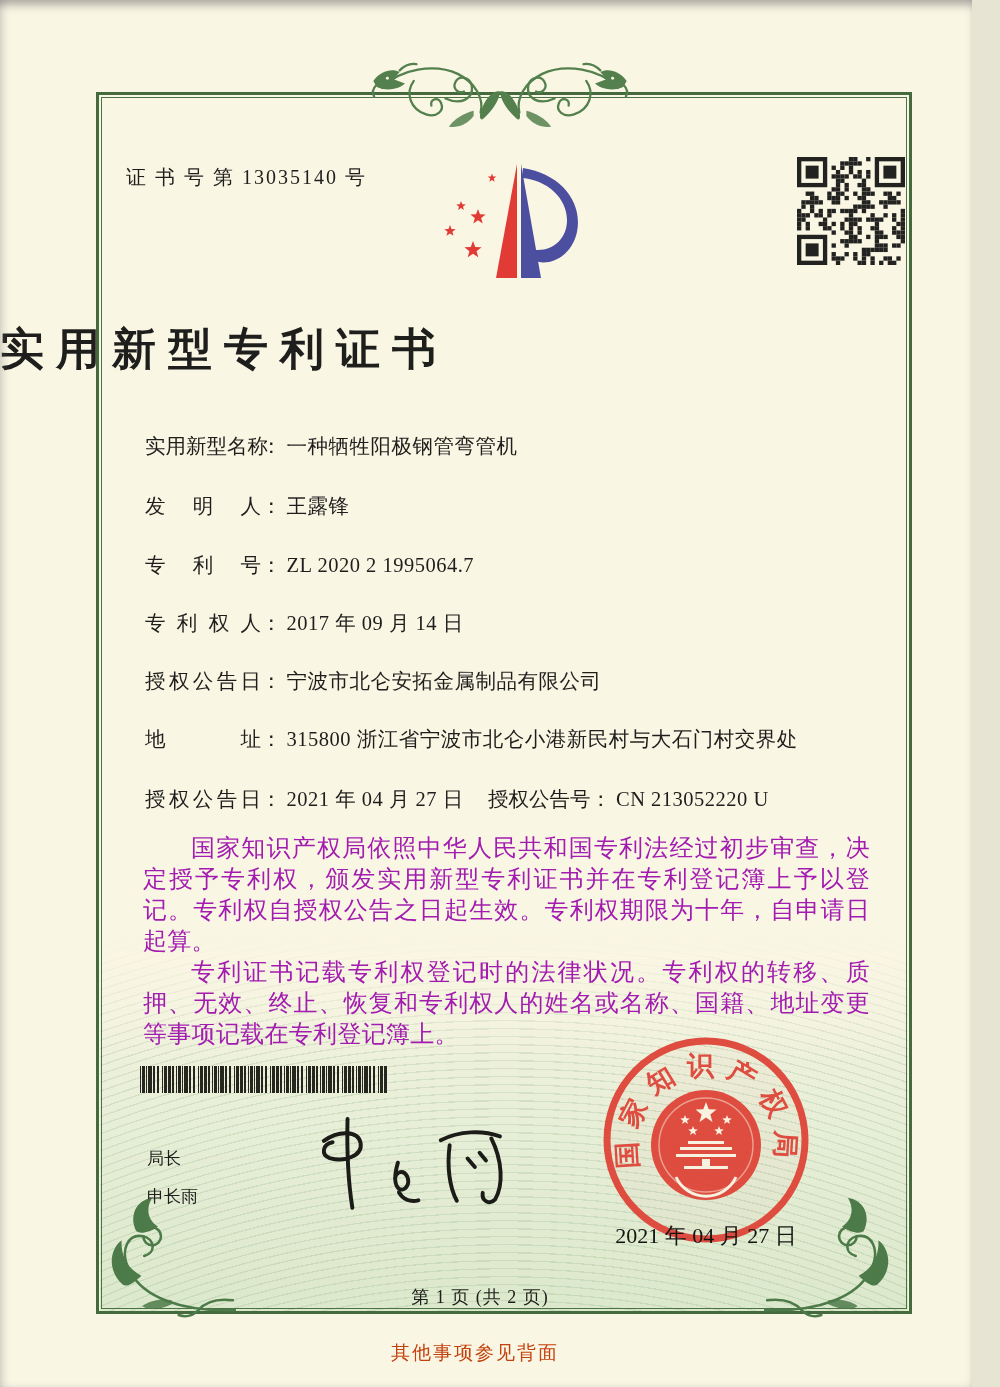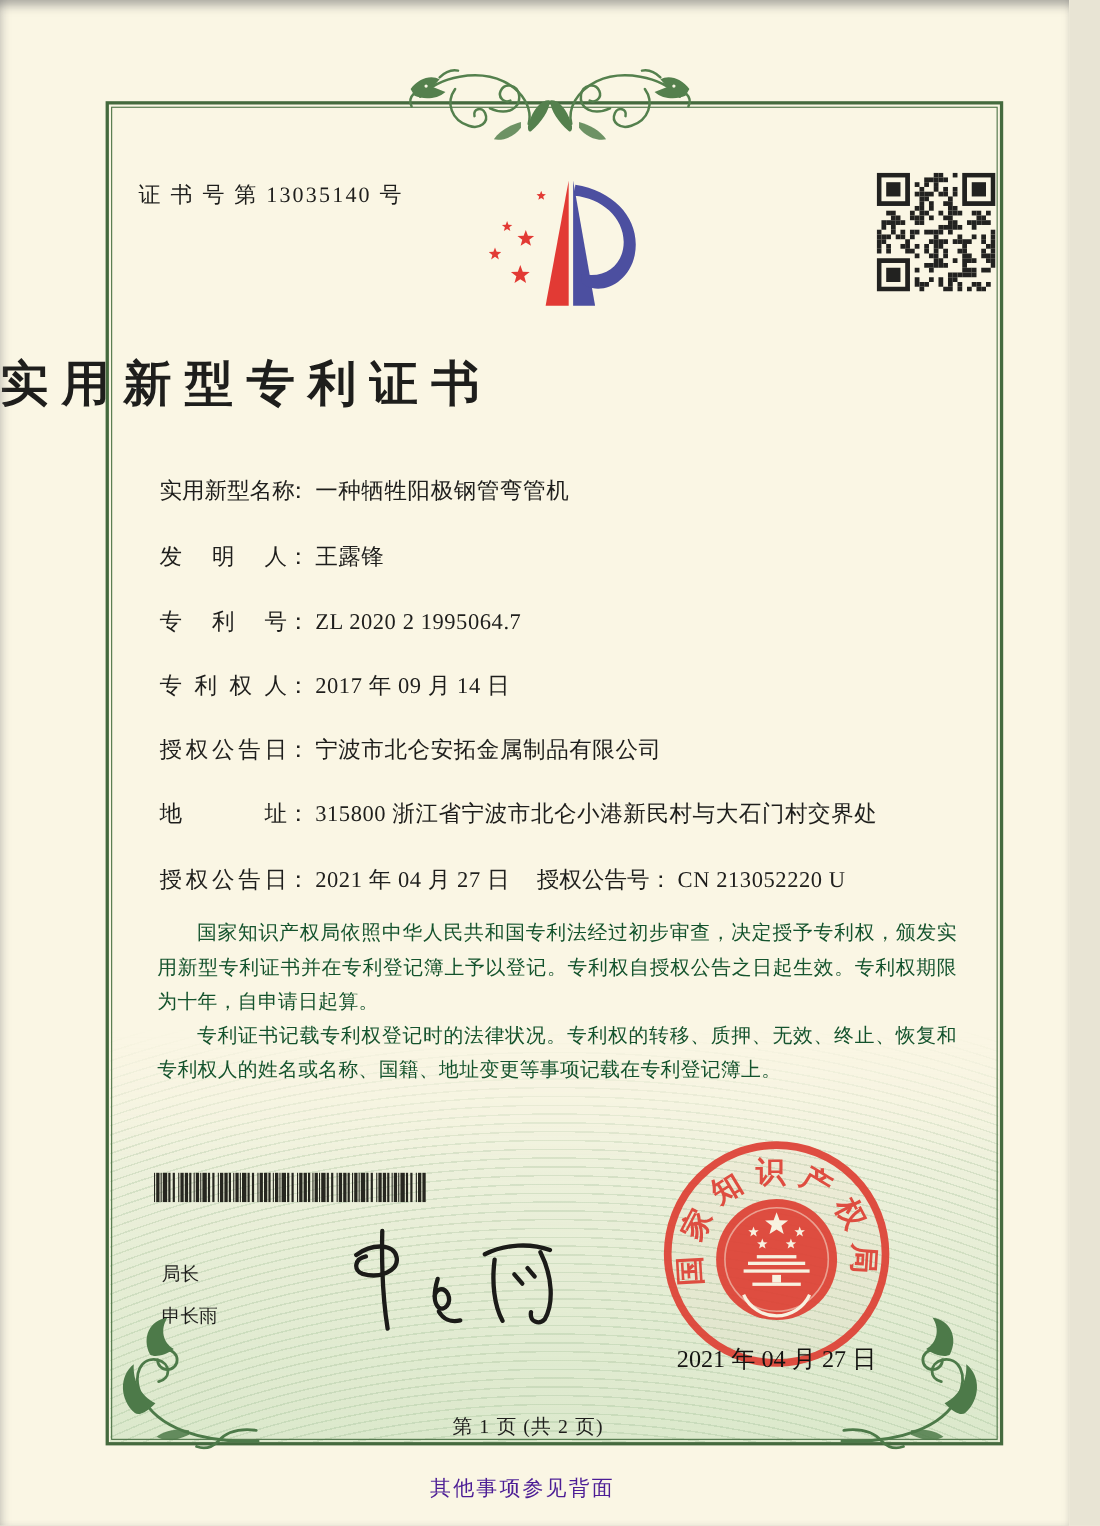--- a/index.html
+++ b/index.html
@@ -40,30 +40,30 @@
   .title{
     position:absolute;left:0;top:320px;width:1000px;text-align:left;
     font-size:44px;font-weight:700;letter-spacing:12px;z-index:4;white-space:nowrap;
   }
   .row{position:absolute;left:145px;white-space:nowrap;font-size:20.5px;z-index:4;}
   .row .lab{display:inline-block;width:116px;text-align:justify;text-align-last:justify;font-family:Liberation Mono, monospace;}
   .row .val{margin-left:5px;letter-spacing:.5px;}
   .row .pair2{position:absolute;left:343px;top:0;white-space:nowrap;}
   .paras{
     position:absolute;left:143px;top:833px;width:727px;z-index:4;
-    font-size:18px;line-height:31px;text-align:justify;color:#14532d;letter-spacing:.3px;
+    font-size:24px;line-height:31px;text-align:justify;color:#a21caf;letter-spacing:.3px;
   }
   .paras p{margin:0;text-indent:2em;}
   .barcode{position:absolute;left:140px;top:1066px;width:252px;height:27px;z-index:4;}
   .officer{position:absolute;left:147px;top:1140px;z-index:5;font-size:17px;line-height:38px;}
   .signature{position:absolute;left:295px;top:1103px;width:218px;height:118px;z-index:5;transform:rotate(-2deg);}
   .seal{position:absolute;left:591px;top:1025px;width:230px;height:230px;z-index:5;opacity:.92;}
   .seal-date{position:absolute;left:600px;top:1221px;width:212px;text-align:center;font-size:22px;z-index:6;white-space:nowrap;color:#141412;}
   .page-footer{position:absolute;left:60px;top:1285px;width:840px;text-align:center;font-size:18px;z-index:4;letter-spacing:1px;}
-  .back-note{position:absolute;left:0;top:1340px;width:950px;text-align:center;font-size:19px;z-index:4;letter-spacing:2px;color:#4c1d95;}
+  .back-note{position:absolute;left:0;top:1340px;width:950px;text-align:center;font-size:19px;z-index:4;letter-spacing:2px;color:#c2410c;}
 </style>
 </head>
 <body>
 
 <div class="page">
 
   <svg width="0" height="0" style="position:absolute" aria-hidden="true">
     <defs>
       <path id="star5" d="M0,-10 L2.47,-3.40 L9.51,-3.09 L3.99,1.30 L5.88,8.09 L0,4.2 L-5.88,8.09 L-3.99,1.30 L-9.51,-3.09 L-2.47,-3.40 Z"></path>
       <g id="orn-dragon">

